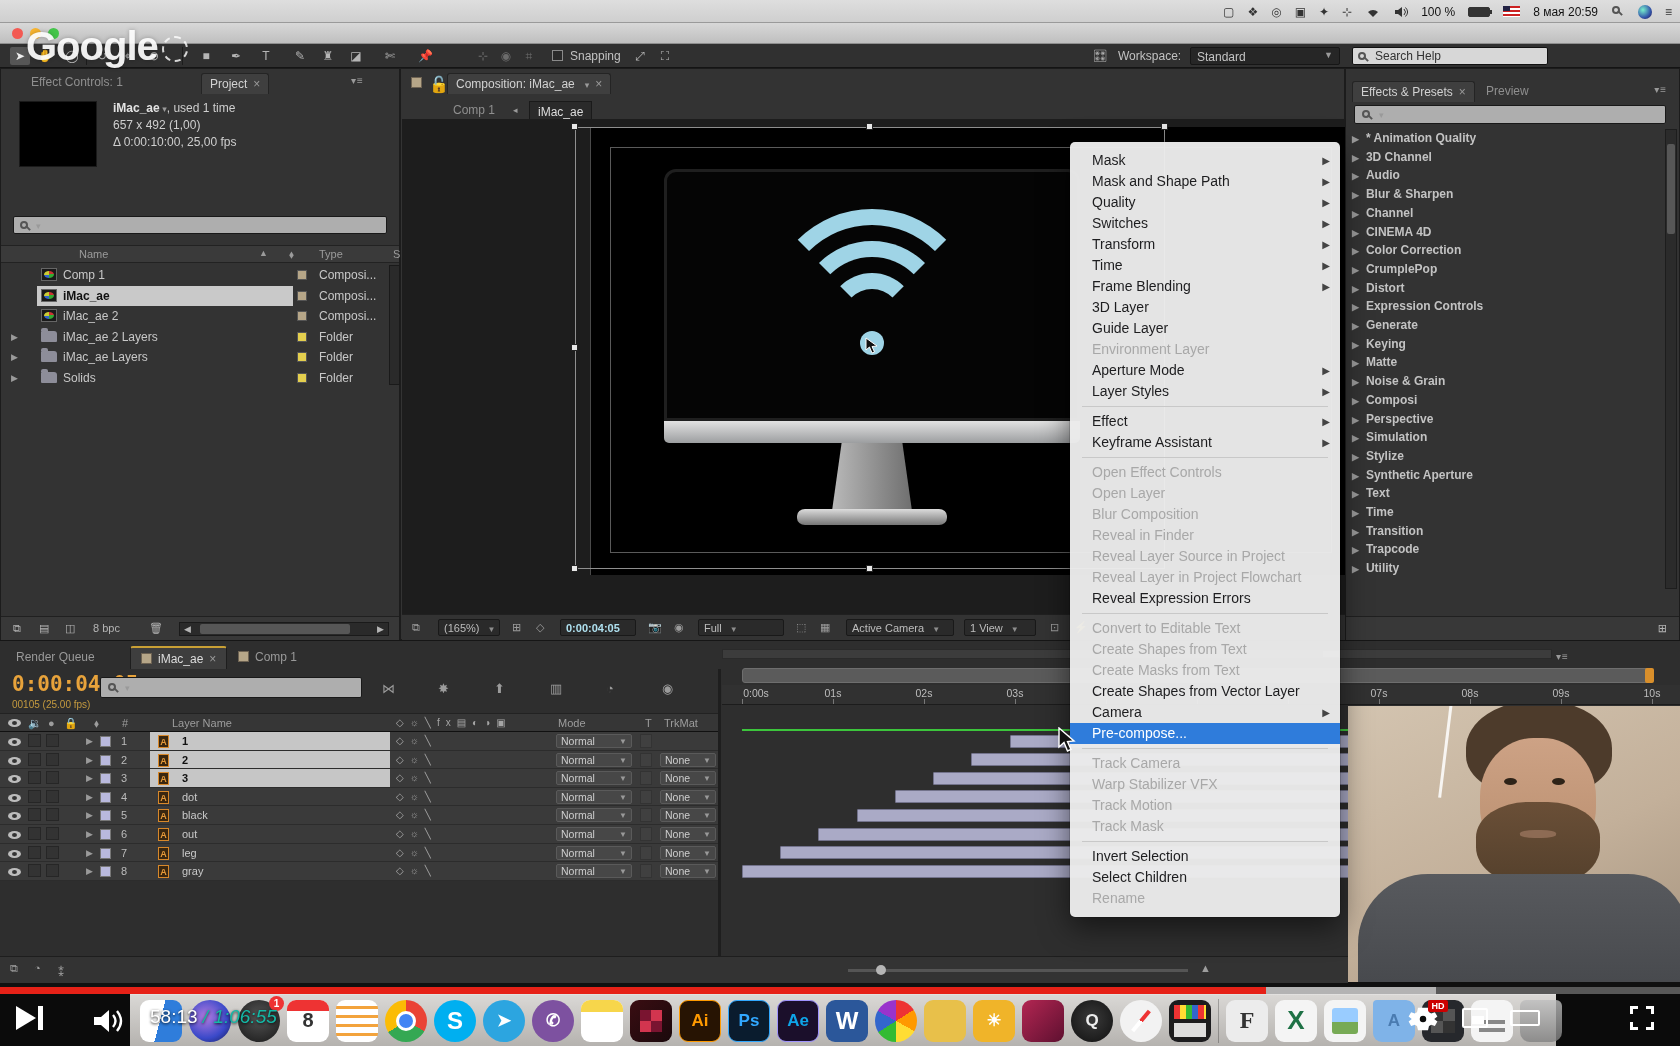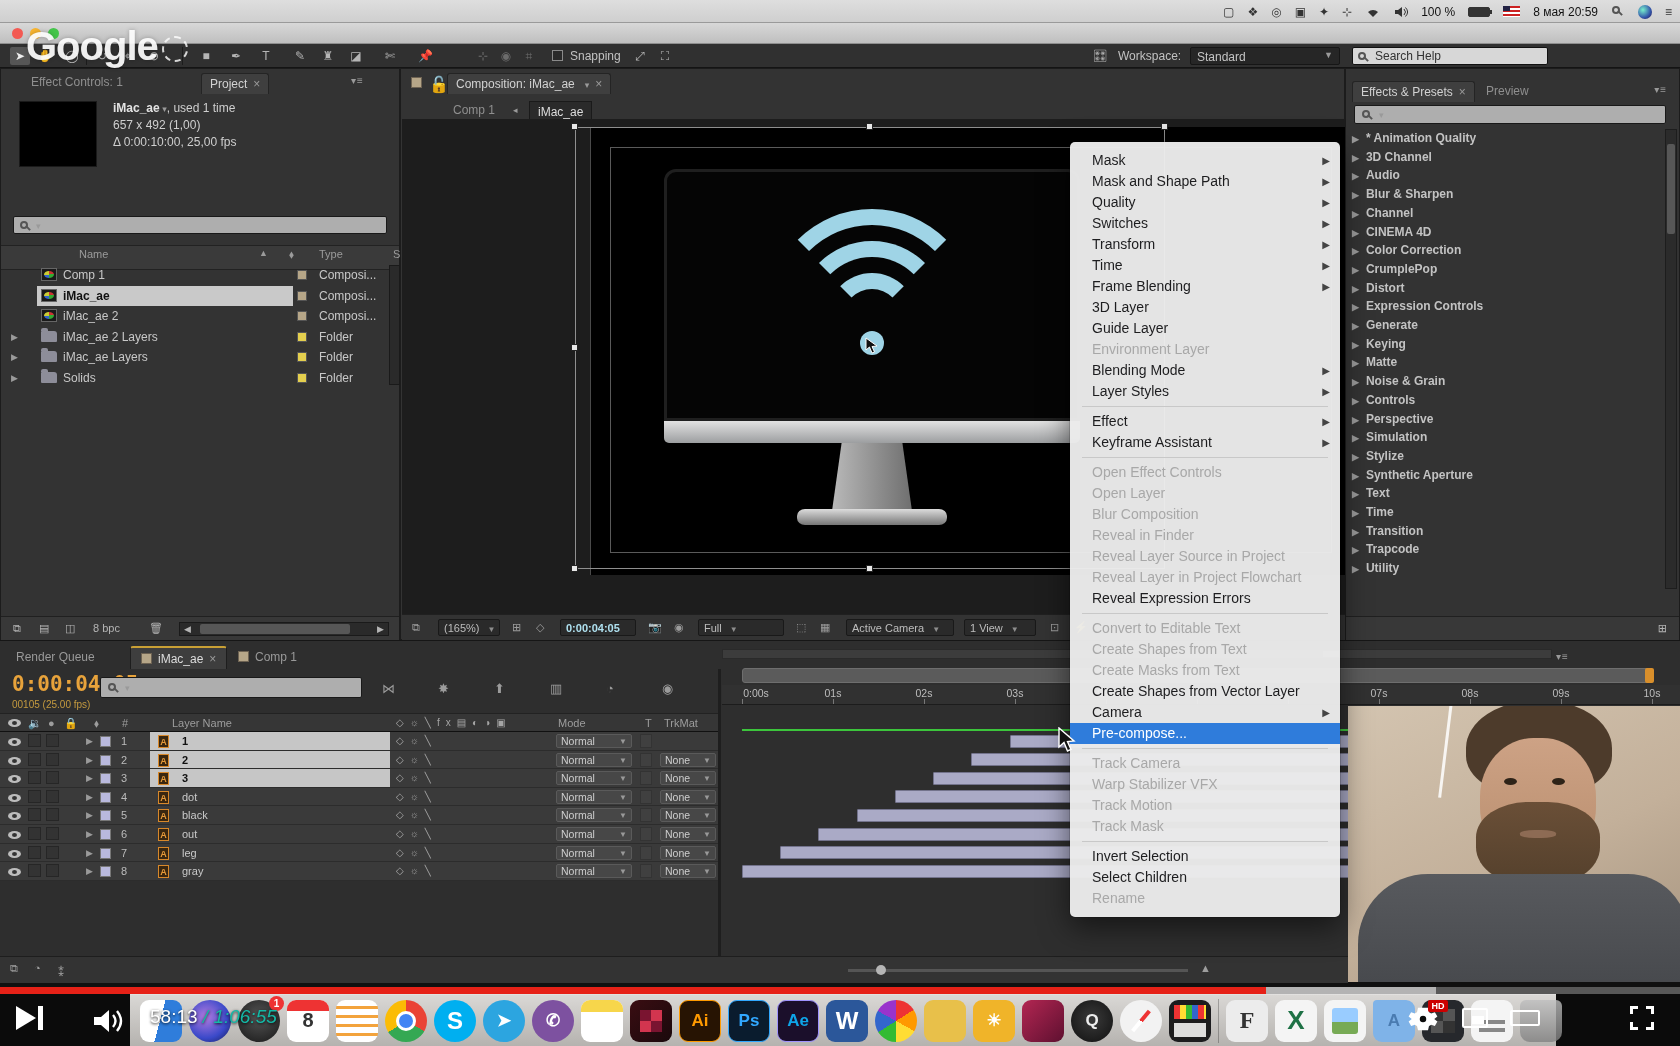--- a/index.html
+++ b/index.html
@@ -57,21 +57,21 @@
   .tab.active { color:#d2d2d2; background:#3f3f3f; padding:3px 8px; border-radius:3px 3px 0 0; border:1px solid #242424; border-bottom:none; }
   .x-ic::after { content:"\00D7"; margin-left:6px; color:#9a9a9a; font-size:12px; }
   .pmenu { color:#9a9a9a; font-size:10px; letter-spacing:1px; }
   .searchfield { position:absolute; background:#aeaeae; border:1px solid #191919; border-radius:2px; }
   .comp-swatch { display:inline-block; width:11px; height:11px; background:#b6a688; border:1px solid #6e6353; vertical-align:-1px; }
 
   
   #project-panel { left:0; top:68px; width:400px; height:572px; }
   .pj-info { font-size:12px; color:#cfcfcf; }
   .pj-info b { color:#e2e2e2; }
-  .hdr-row { position:absolute; left:0; top:176px; width:398px; height:25px; background:#3a3a3a;
+  .hdr-row { position:absolute; left:0; top:176px; width:398px; height:18px; background:#3a3a3a;
     border-top:1px solid #222; border-bottom:1px solid #222; color:#9b9b9b; font-size:11px; }
   .pj-row { position:absolute; left:0; width:398px; height:20.5px; font-size:12px; color:#c8c8c8; }
   .pj-row .hl { position:absolute; left:36px; top:0; width:256px; height:100%; background:#c9c9c9; }
   .pj-row.sel .nm { color:#111; font-weight:bold; }
   .nm { position:absolute; left:62px; top:3px; }
   .ty { position:absolute; left:318px; top:3px; }
   .sw { position:absolute; left:296px; top:5px; width:10px; height:10px; border:1px solid #555; }
   .tri { color:#9a9a9a; font-size:9px; }
   .compicon { position:absolute; left:40px; top:3px; width:16px; height:13px; background:#1a1a1a; border:1px solid #666; }
   .compicon::after { content:""; position:absolute; inset:2px; background:conic-gradient(#c33 0 25%, #3a3 0 50%, #36c 0 75%, #cc3 0); border-radius:50%; }
@@ -482,21 +482,21 @@
         <div class="fx-row" style="top: 136.8px;"><span class="tri">▶</span><span>Channel</span></div>
         <div class="fx-row" style="top: 155.5px;"><span class="tri">▶</span><span>CINEMA 4D</span></div>
         <div class="fx-row" style="top: 174.2px;"><span class="tri">▶</span><span>Color Correction</span></div>
         <div class="fx-row" style="top: 193px;"><span class="tri">▶</span><span>CrumplePop</span></div>
         <div class="fx-row" style="top: 211.6px;"><span class="tri">▶</span><span>Distort</span></div>
         <div class="fx-row" style="top: 230.3px;"><span class="tri">▶</span><span>Expression Controls</span></div>
         <div class="fx-row" style="top: 249px;"><span class="tri">▶</span><span>Generate</span></div>
         <div class="fx-row" style="top: 267.7px;"><span class="tri">▶</span><span>Keying</span></div>
         <div class="fx-row" style="top: 286.4px;"><span class="tri">▶</span><span>Matte</span></div>
         <div class="fx-row" style="top: 305.1px;"><span class="tri">▶</span><span>Noise &amp; Grain</span></div>
-        <div class="fx-row" style="top: 323.8px;"><span class="tri">▶</span><span>Controls</span></div>
+        <div class="fx-row" style="top: 323.8px;"><span class="tri">▶</span><span>Composi</span></div>
         <div class="fx-row" style="top: 342.5px;"><span class="tri">▶</span><span>Perspective</span></div>
         <div class="fx-row" style="top: 361.2px;"><span class="tri">▶</span><span>Simulation</span></div>
         <div class="fx-row" style="top: 379.9px;"><span class="tri">▶</span><span>Stylize</span></div>
         <div class="fx-row" style="top: 398.6px;"><span class="tri">▶</span><span>Synthetic Aperture</span></div>
         <div class="fx-row" style="top: 417.3px;"><span class="tri">▶</span><span>Text</span></div>
         <div class="fx-row" style="top: 436px;"><span class="tri">▶</span><span>Time</span></div>
         <div class="fx-row" style="top: 454.7px;"><span class="tri">▶</span><span>Transition</span></div>
         <div class="fx-row" style="top: 473.4px;"><span class="tri">▶</span><span>Trapcode</span></div>
         <div class="fx-row" style="top: 492.1px;"><span class="tri">▶</span><span>Utility</span></div>
       </div>
@@ -730,21 +730,21 @@
       <div class="cm-item"><span>Mask</span><span class="sub">▶</span></div>
       <div class="cm-item"><span>Mask and Shape Path</span><span class="sub">▶</span></div>
       <div class="cm-item"><span>Quality</span><span class="sub">▶</span></div>
       <div class="cm-item"><span>Switches</span><span class="sub">▶</span></div>
       <div class="cm-item"><span>Transform</span><span class="sub">▶</span></div>
       <div class="cm-item"><span>Time</span><span class="sub">▶</span></div>
       <div class="cm-item"><span>Frame Blending</span><span class="sub">▶</span></div>
       <div class="cm-item"><span>3D Layer</span></div>
       <div class="cm-item"><span>Guide Layer</span></div>
       <div class="cm-item disabled"><span>Environment Layer</span></div>
-      <div class="cm-item"><span>Blending Mode</span><span class="sub">▶</span></div>
+      <div class="cm-item"><span>Aperture Mode</span><span class="sub">▶</span></div>
       <div class="cm-item"><span>Layer Styles</span><span class="sub">▶</span></div>
       <div class="cm-sep"></div>
       <div class="cm-item"><span>Effect</span><span class="sub">▶</span></div>
       <div class="cm-item"><span>Keyframe Assistant</span><span class="sub">▶</span></div>
       <div class="cm-sep"></div>
       <div class="cm-item disabled"><span>Open Effect Controls</span></div>
       <div class="cm-item disabled"><span>Open Layer</span></div>
       <div class="cm-item disabled"><span>Blur Composition</span></div>
       <div class="cm-item disabled"><span>Reveal in Finder</span></div>
       <div class="cm-item disabled"><span>Reveal Layer Source in Project</span></div>

